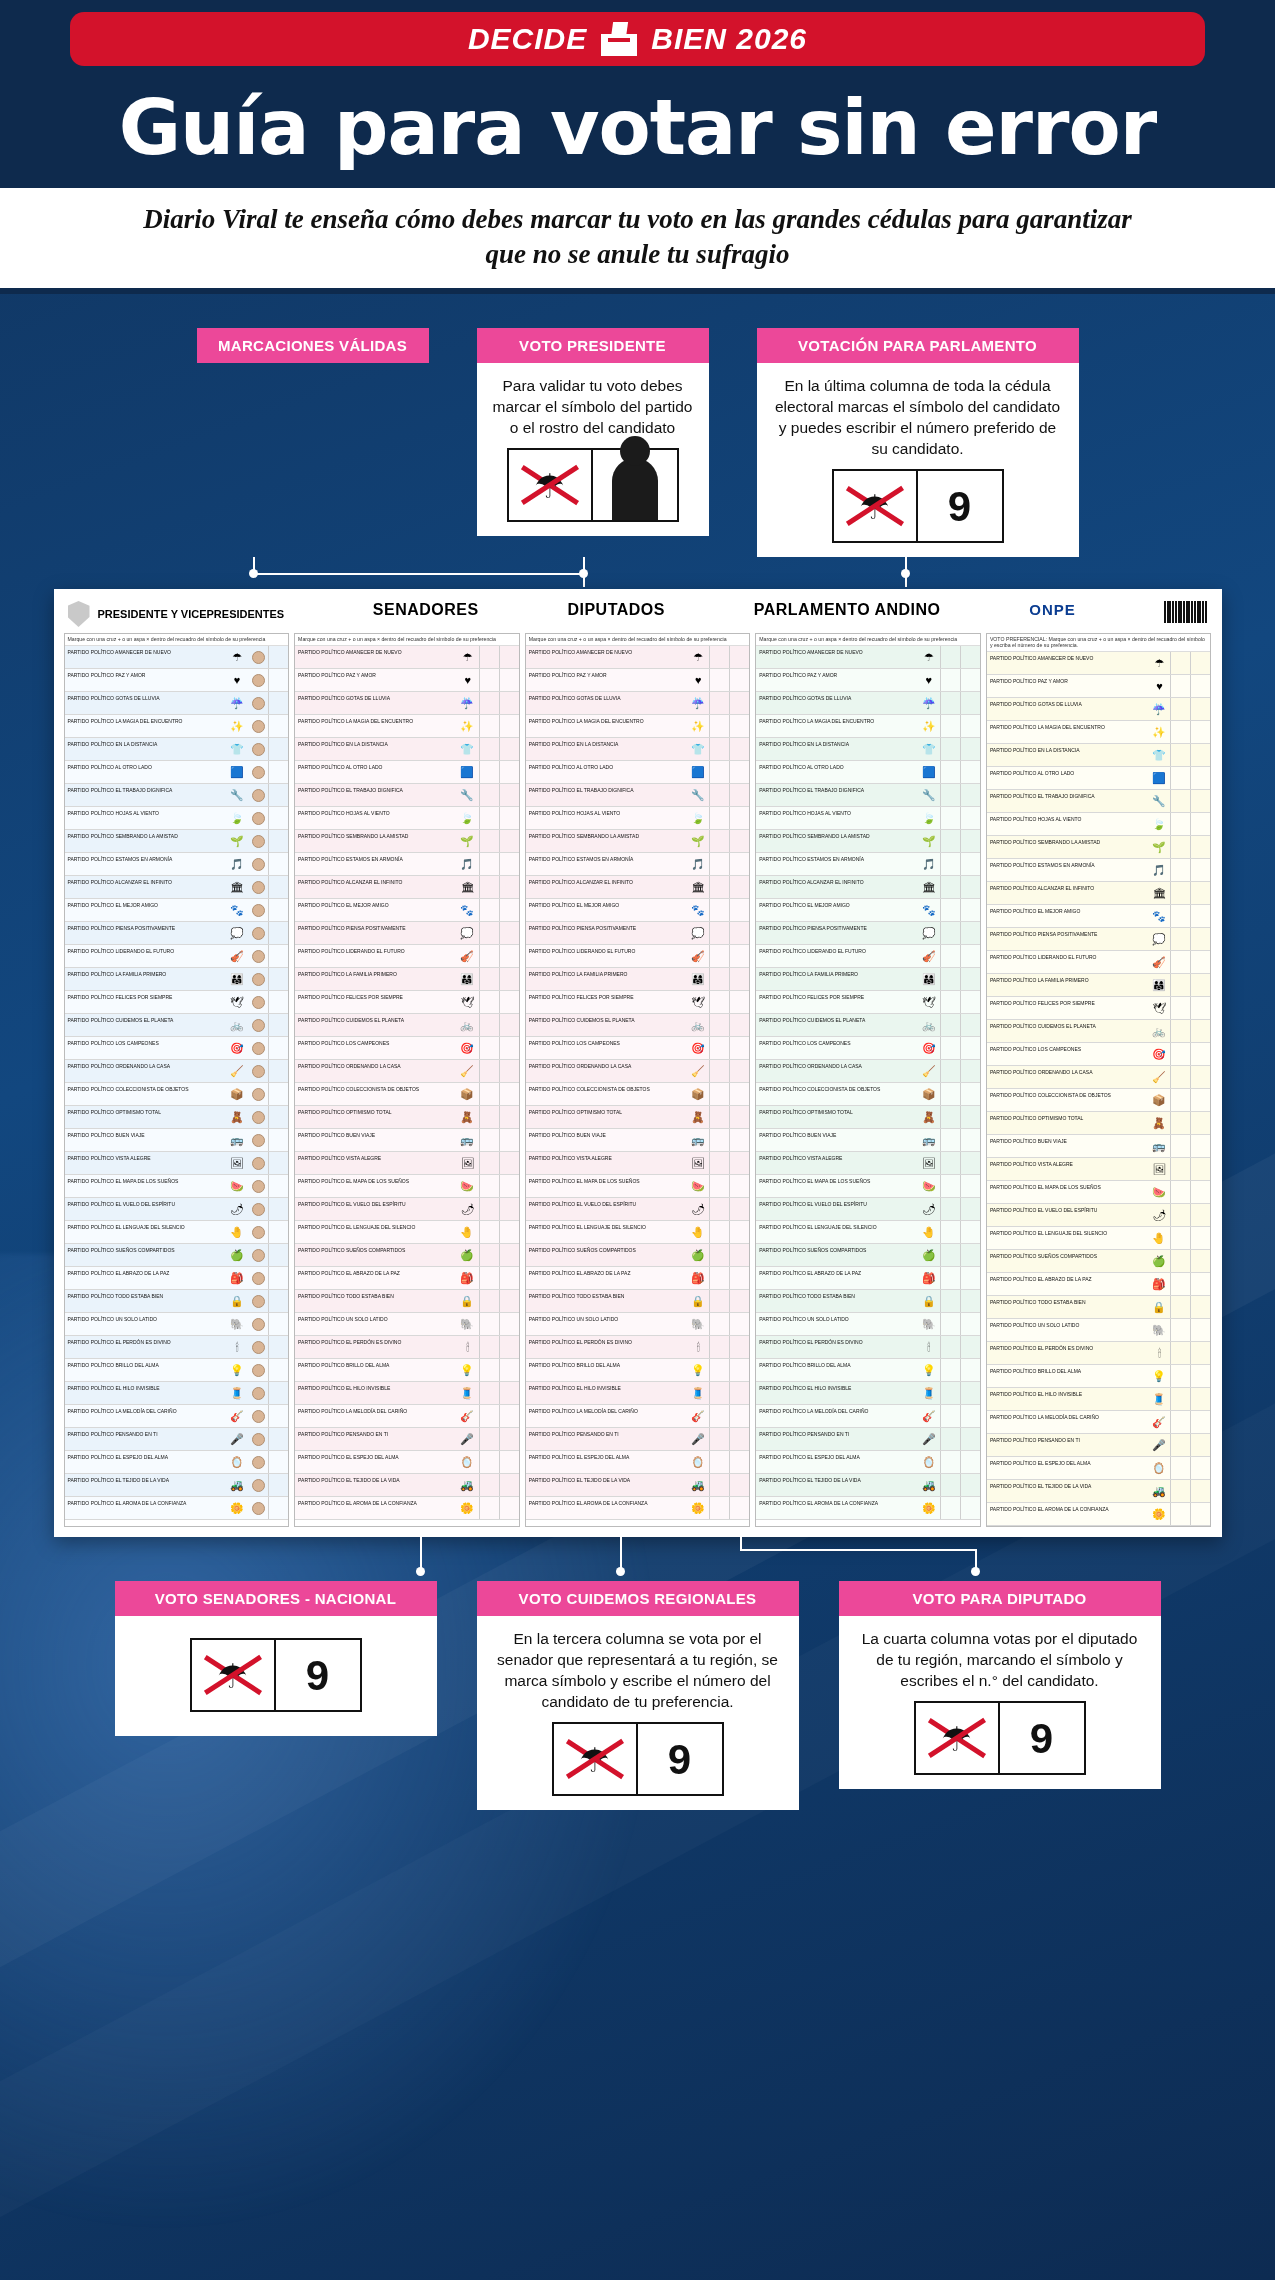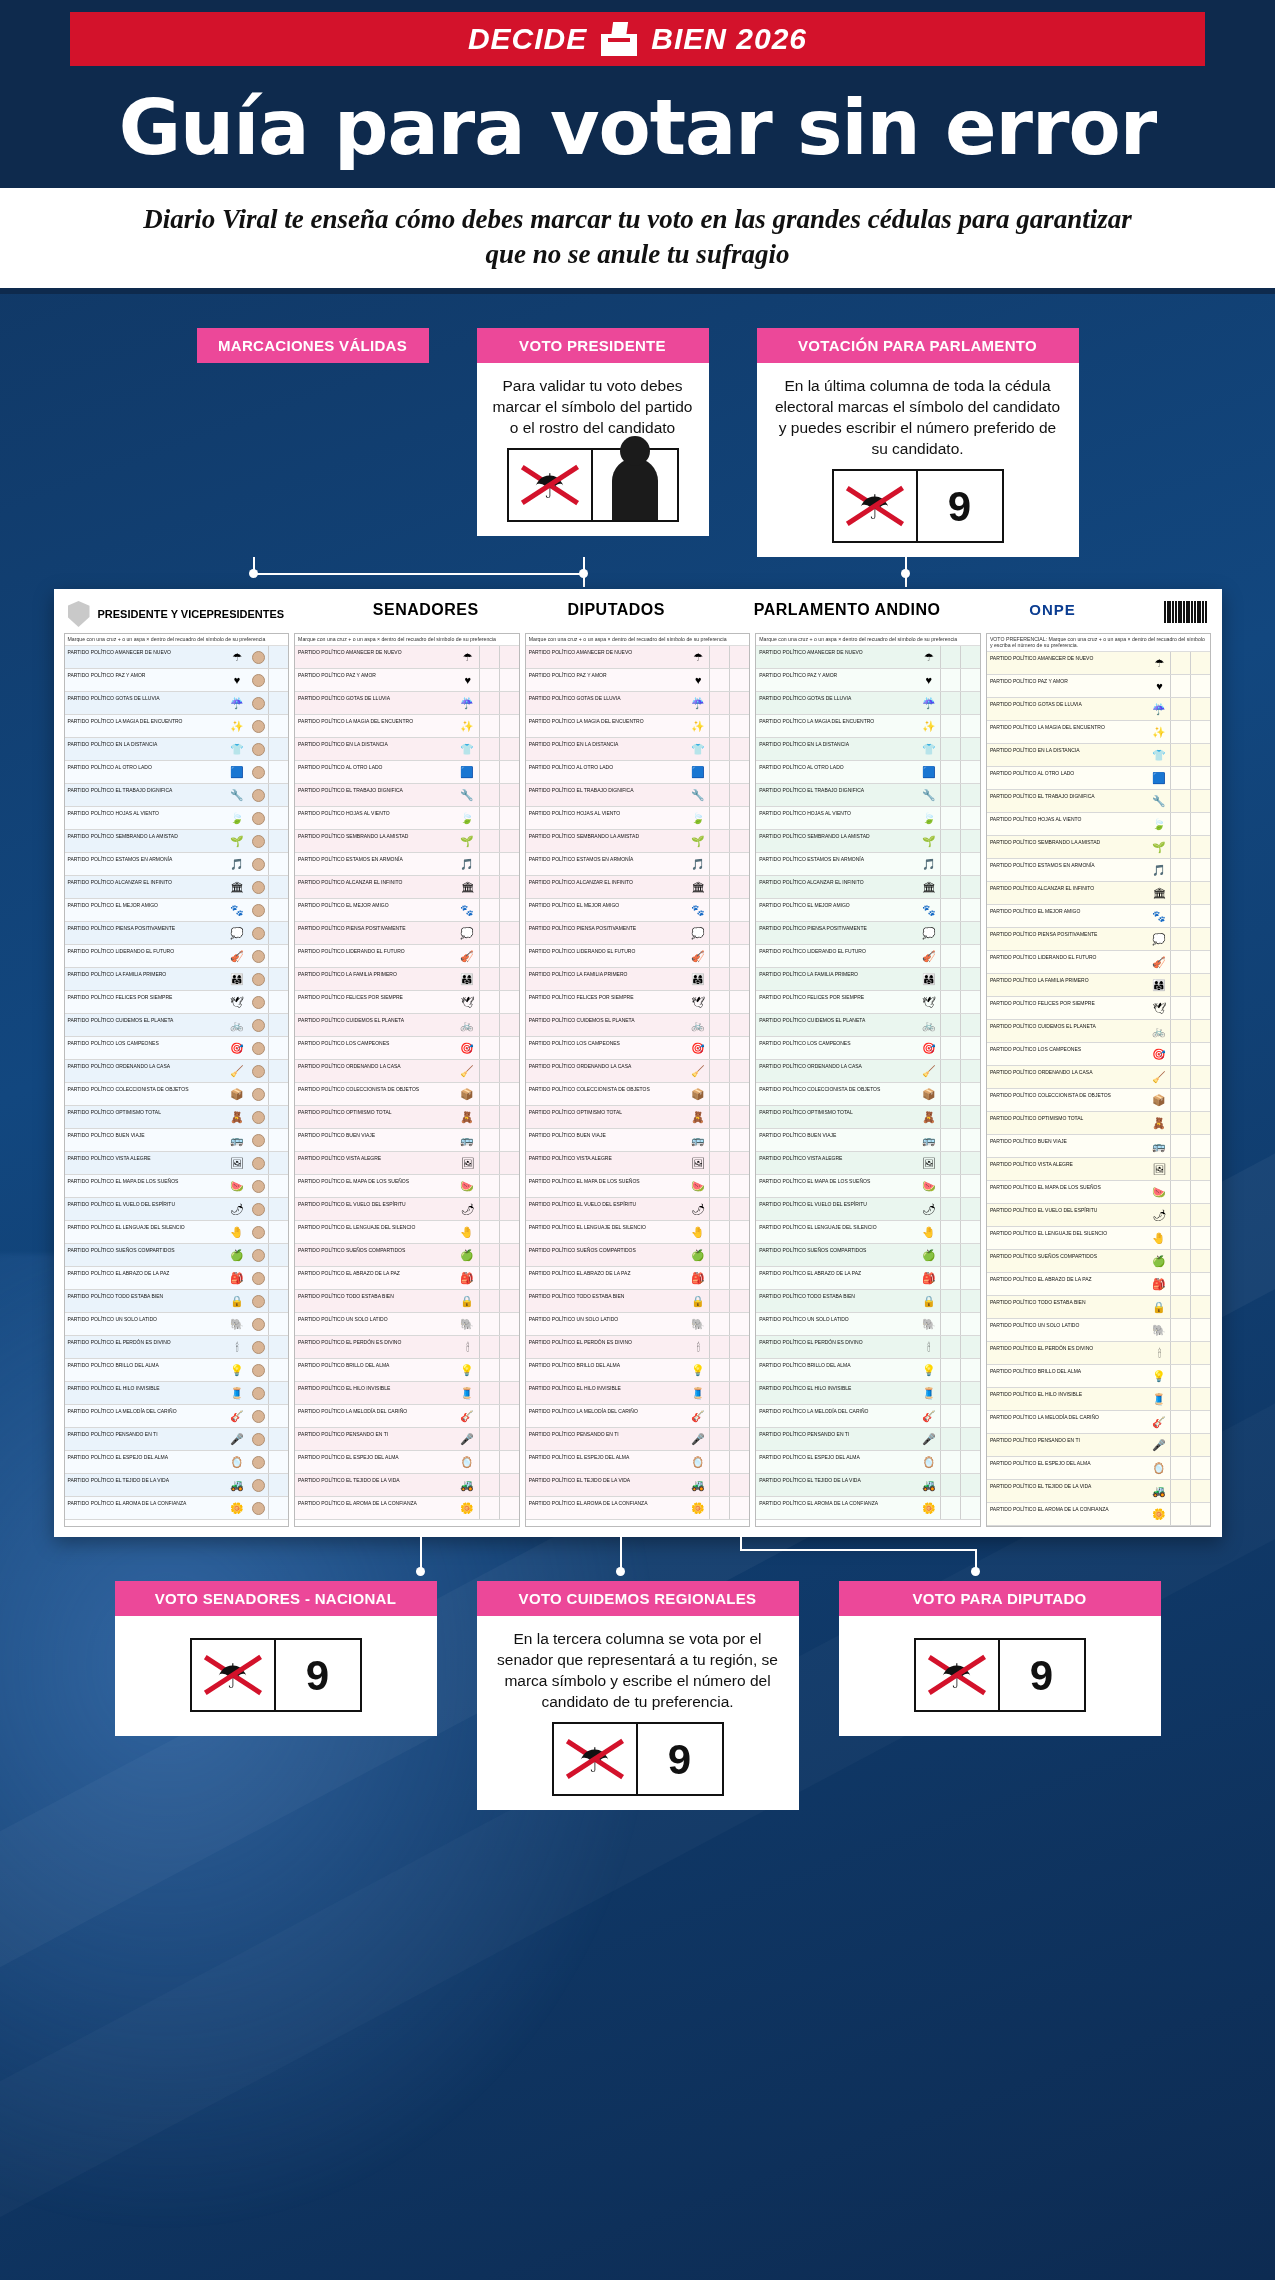--- a/index.html
+++ b/index.html
@@ -22,21 +22,21 @@
     position:absolute; width:160%; height:120px; background:rgba(255,255,255,.045);
     transform:rotate(-28deg); left:-30%;
   }
 
   
   .header { position:relative; background:#0e2a4d; padding:0 0 6px 0; }
   .topbar-outer{ background:#0e2a4d; padding:12px 0 8px; }
   .topbar{
     width:1135px; margin:0 auto; background:#d3122b; color:#fff;
     display:flex; align-items:center; justify-content:center; gap:14px;
-    height:54px; letter-spacing:1px;
+    height:54px; letter-spacing:1px;border-radius:14px;
   }
   .topbar .t-text{ font-size:30px; font-weight:bold; font-style:italic; }
   .ballotbox{ width:36px; height:34px; position:relative; }
   .ballotbox .box{ position:absolute; bottom:0; left:0; width:36px; height:22px; background:#fff; }
   .ballotbox .slot{ position:absolute; bottom:14px; left:7px; width:22px; height:4px; background:#d3122b; }
   .ballotbox .paper{ position:absolute; top:0; left:11px; width:15px; height:16px; background:#fff; transform:skewX(-8deg); }
 
   .main-title{
     width:100%; text-align:center; color:#fff; font-weight:bold;
     font-size:76px; line-height:84px; padding:12px 0 18px; letter-spacing:-1px;
@@ -1537,20 +1537,21 @@
           <div class="mark-box">
             <span class="num-big">9</span>
           </div>
         </div>
       </div>
     </div>
 
     <div class="bcard">
       <div class="card-title">VOTO PARA DIPUTADO</div>
       <div class="card-body">
+        <div>La cuarta columna votas por el diputado de tu región, marcando el símbolo y escribes el n.° del candidato.</div>
         <div class="mark-pair">
           <div class="mark-box x-mark">
             <span class="sym-umbrella">☂</span>
           </div>
           <div class="mark-box">
             <span class="num-big">9</span>
           </div>
         </div>
       </div>
     </div>

